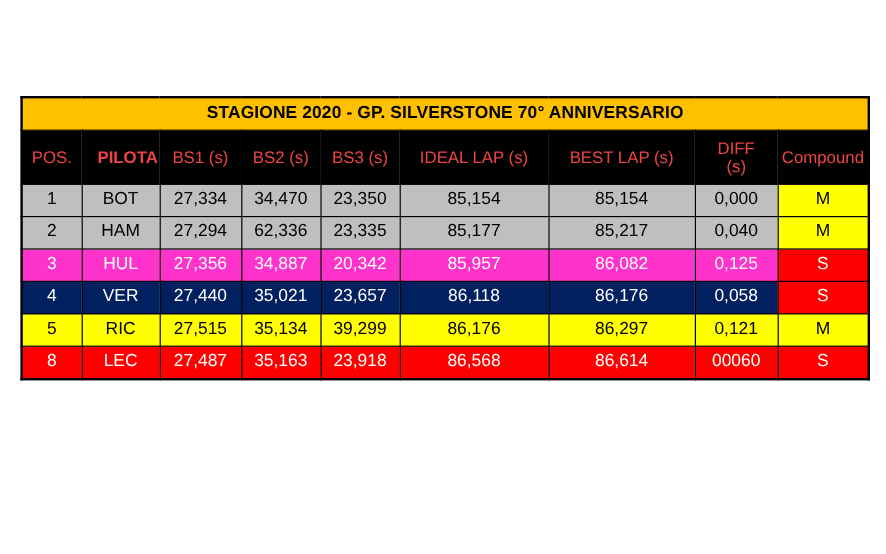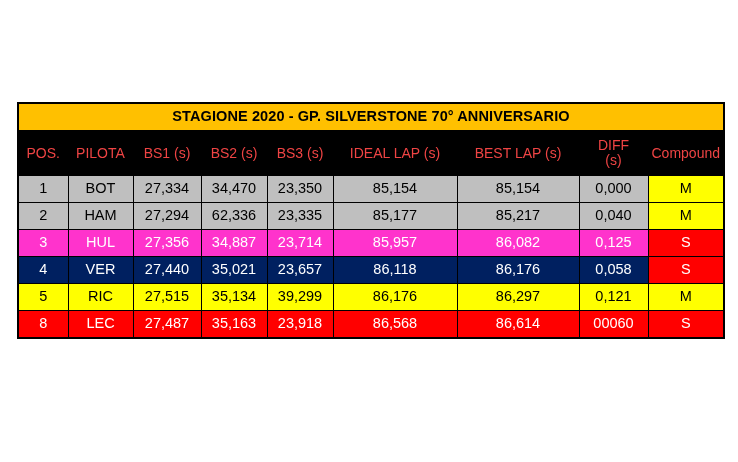--- a/index.html
+++ b/index.html
@@ -9,21 +9,21 @@
   }
   body {
     width: 738px;
     height: 462px;
     font-family: "Liberation Sans", sans-serif;
     overflow: hidden;
   }
   #sheet {
     position: absolute;
     left: 17px;
-    top: 102px;
+    top: 80px;
     width: 706px;
   }
   table.results {
     border-collapse: collapse;
     table-layout: fixed;
     width: 706px;
     border: 2px solid #000000;
   }
   table.results td, table.results th {
     border: 1px solid #000000;
@@ -44,21 +44,22 @@
   }
   
   tr.head-row th {
     background: #000000;
     color: #ef4444;
     font-size: 14px;
     height: 44px;
     padding: 0 1px;
   }
   tr.head-row th.pilota-head {
-    font-weight: normal;
+    font-weight: bold;
+    text-align: right;
   }
   
   tr.data-row td {
     height: 26px;
     font-size: 14.5px;
   }
   td.c-pos { }
   td.c-pilota { font-weight: bold; }
   td.c-seg   { }
   td.c-ideal { font-weight: bold; }
@@ -135,21 +136,21 @@
         <td class="c-best">85,217</td>
         <td class="c-diff">0,040</td>
         <td class="c-comp comp-yellow">M</td>
       </tr>
 
       <tr class="data-row bg-magenta">
         <td class="c-pos">3</td>
         <td class="c-pilota">HUL</td>
         <td class="c-seg">27,356</td>
         <td class="c-seg">34,887</td>
-        <td class="c-seg">23,714</td>
+        <td class="c-seg">20,342</td>
         <td class="c-ideal">85,957</td>
         <td class="c-best">86,082</td>
         <td class="c-diff">0,125</td>
         <td class="c-comp comp-red">S</td>
       </tr>
 
       <tr class="data-row bg-navy">
         <td class="c-pos">4</td>
         <td class="c-pilota">VER</td>
         <td class="c-seg">27,440</td>

